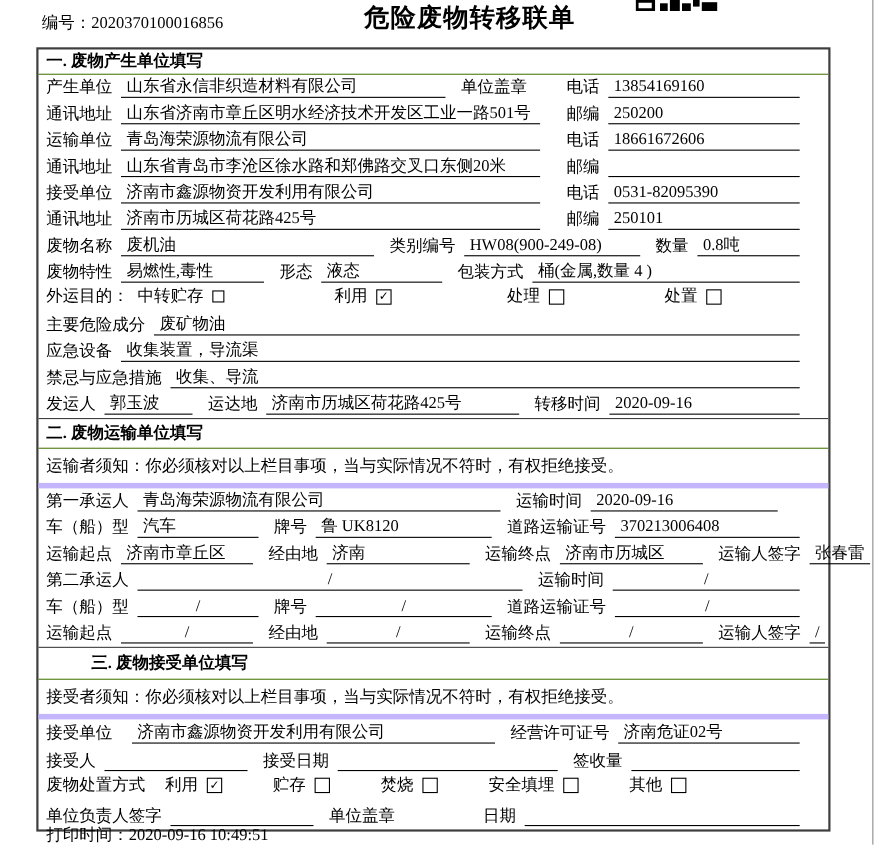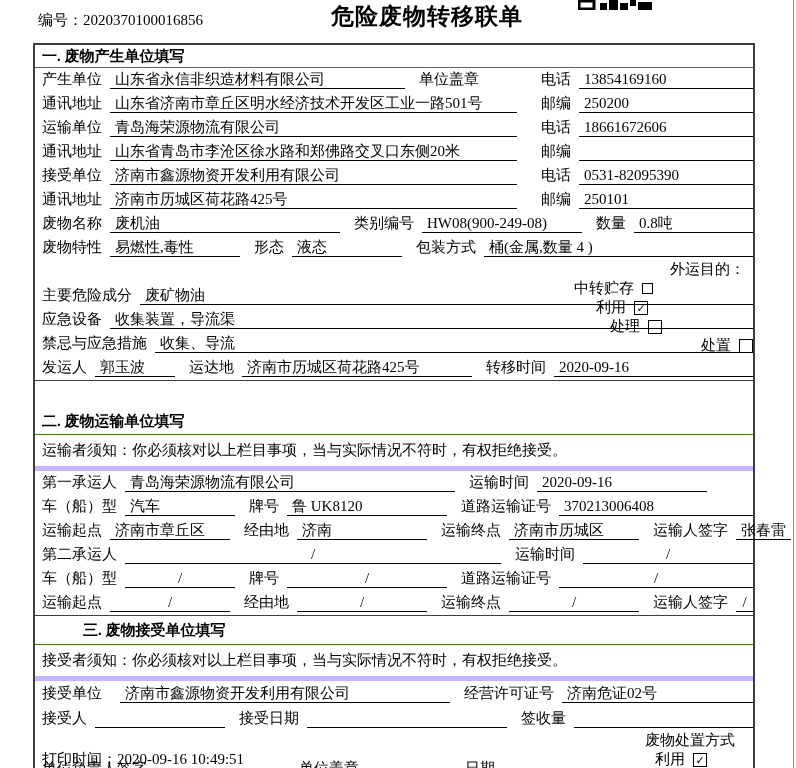--- a/index.html
+++ b/index.html
@@ -11,27 +11,27 @@
   }
   .serial{position:absolute;left:38px;top:11px;white-space:nowrap;}
   .doc-title{position:absolute;left:331px;top:1px;font-size:23px;font-weight:bold;letter-spacing:1px;white-space:nowrap;}
   .qr{position:absolute;left:578px;top:0;}
   .edge-line{position:absolute;top:0;right:2px;width:1px;height:768px;background:#8a8a8a;}
 
   .form{position:absolute;left:33px;top:43px;width:722px;border:2px solid #3e3e3e;background:#fff;box-sizing:border-box;}
   .sec{width:100%;}
   .sec + .sec{border-top:1px solid #3e3e3e;}
   .sec-title{font-weight:bold;height:22px;line-height:22px;padding-left:7px;border-bottom:1px solid #4d7c0f;font-size:15px;}
-  .sec2 .sec-title{height:26px;line-height:26px;margin-top:27px;}
+  .sec2 .sec-title{height:26px;line-height:26px;}
   .sec3 .sec-title{height:28px;line-height:28px;padding-left:48px;}
   .notice{height:31px;display:flex;align-items:center;padding-left:7px;border-bottom:5px solid #c4b5fd;}
 
-  .row{display:flex;align-items:flex-end;height:24px;padding:0 0 3px 7px;box-sizing:border-box;}
+  .row{display:flex;align-items:flex-end;height:24px;padding:0 26px 3px 7px;box-sizing:border-box;}
   .sec3 .row{height:25px;}
-  .row.opts{align-items:flex-end;padding-bottom:0;flex-direction:column;}
+  .row.opts{align-items:flex-start;padding-bottom:0;}
   .lbl{white-space:nowrap;margin-right:8px;flex:0 0 auto;}
   .ml{margin-left:14px;}
   .u{border-bottom:1px solid #000;white-space:nowrap;padding:0 5px;line-height:18px;min-height:18px;box-sizing:border-box;flex:0 0 auto;}
   .u.fill{flex:1 1 auto;}
   .u.c{text-align:center;}
   .sp{flex:1 1 auto;}
   .left{flex:1 1 auto;display:flex;align-items:flex-end;margin-right:24px;min-width:0;}
   .left .u.fill{flex:1 1 auto;}
   .right{flex:0 0 212px;display:flex;align-items:flex-end;}
   .right .u{flex:1 1 auto;}

